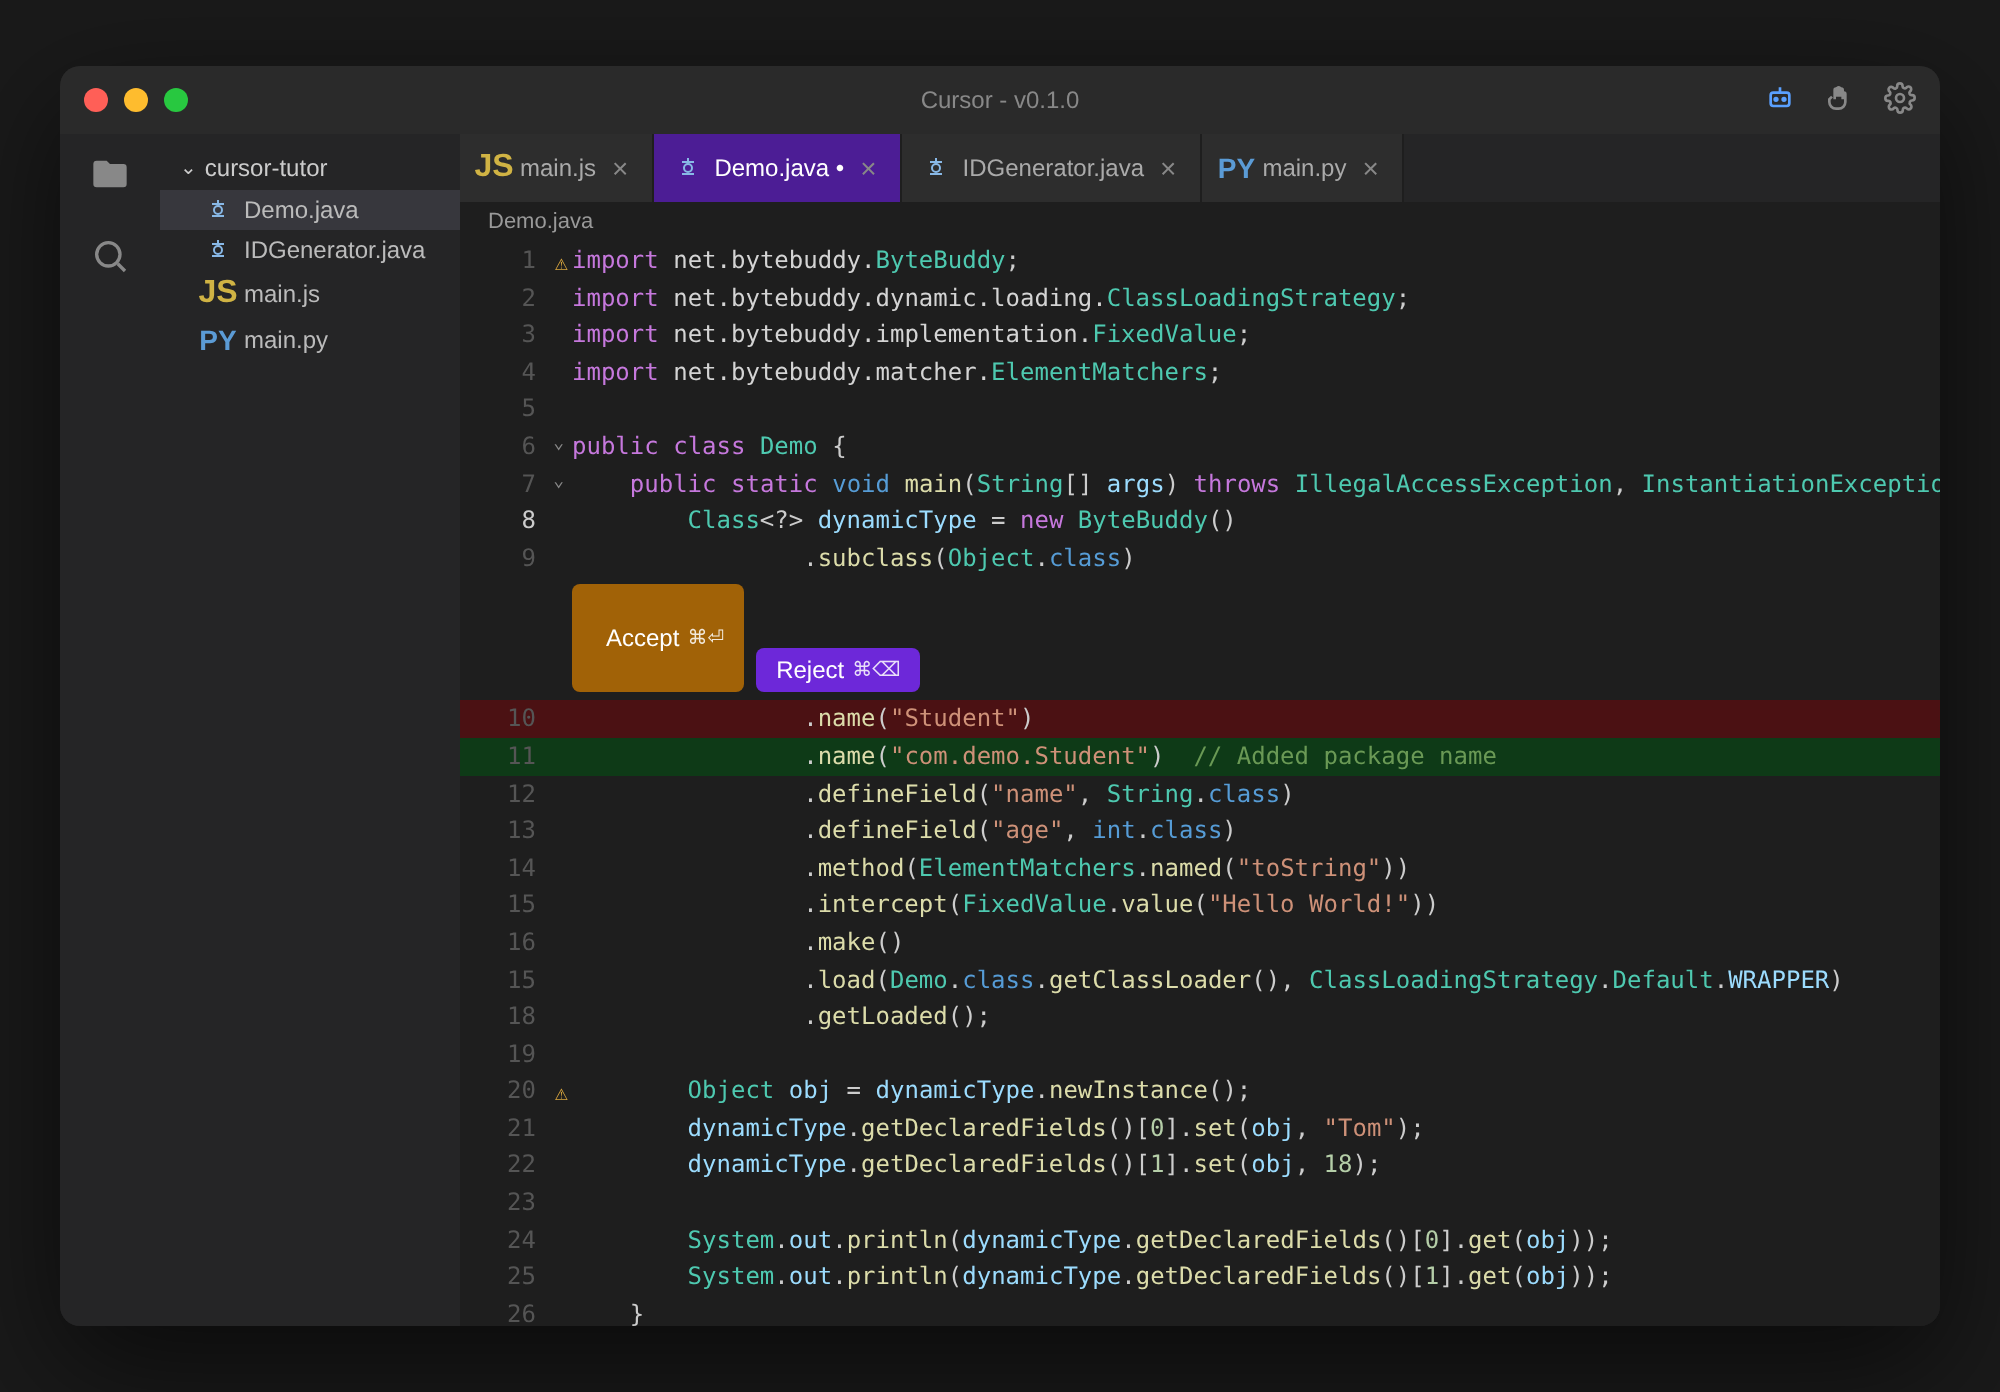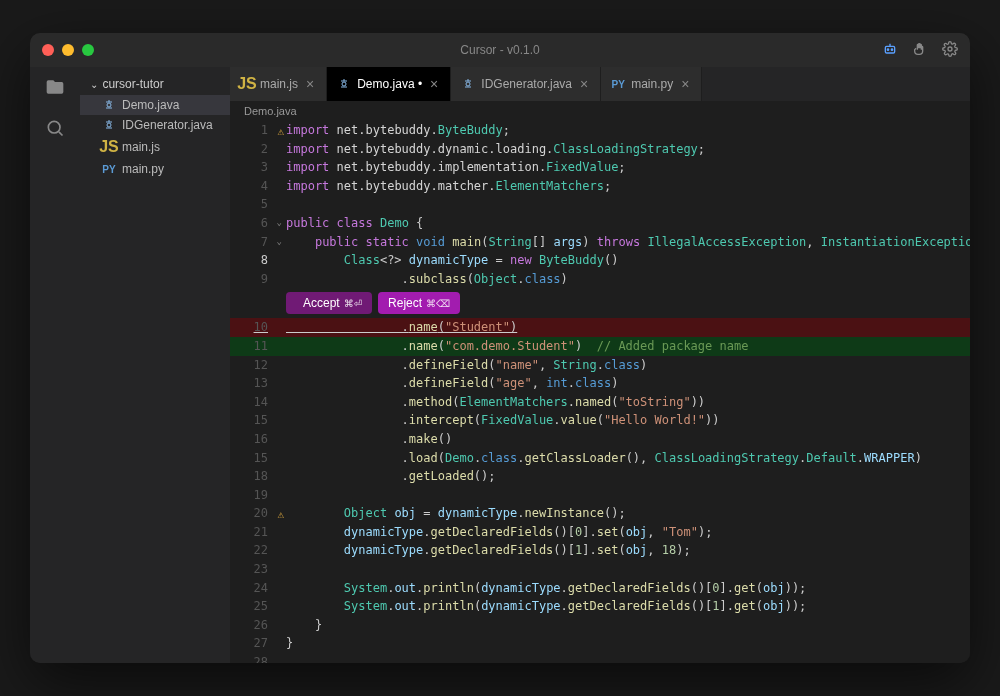--- a/index.html
+++ b/index.html
@@ -84,21 +84,21 @@
     display: flex;
     align-items: center;
     gap: 6px;
     padding: 3px 10px 3px 22px;
     cursor: pointer;
   }
   .file-item.active { background: #37373d; }
   .file-icon { width: 14px; display: inline-flex; justify-content: center; }
   .icon-js { color: #d0b344; font-size: 16px; font-weight: bold; }
   .icon-java { color: #88b8e6; }
-  .icon-py { color: #5b9bd5; font-size: 10px; font-weight: bold; }
+  .icon-py { color: #5b9bd5; font-size: 14px; font-weight: bold; }
   .editor-area {
     flex: 1;
     display: flex;
     flex-direction: column;
     background: #1e1e1e;
     min-width: 0;
   }
   .tabs {
     display: flex;
     background: #252526;
@@ -108,21 +108,21 @@
     display: flex;
     align-items: center;
     gap: 6px;
     padding: 0 10px;
     background: #2d2d2d;
     border-right: 1px solid #1e1e1e;
     color: #aaa;
     font-size: 12px;
     cursor: pointer;
   }
-  .tab.active { background: #000000; color: #fff; }
+  .tab.active { background: #4c1d95; color: #fff; }
   .tab-close { color: #888; font-size: 14px; padding: 0 2px; }
   .breadcrumb {
     padding: 4px 14px;
     font-size: 11px;
     color: #999;
     background: #1e1e1e;
   }
   .code {
     flex: 1;
     overflow: auto;
@@ -153,40 +153,40 @@
     font-size: 11px;
   }
   .fold-icon {
     position: absolute;
     right: 4px;
     top: 2px;
     color: #888;
     font-size: 9px;
   }
   .content { flex: 1; }
-  .diff-del { background: #4b1113; text-decoration: underline; }
+  .diff-del { background: #4b1113; }
   .diff-add { background: #0e3a17; }
   .diff-buttons {
     display: flex;
     gap: 6px;
     padding: 4px 0 4px 56px;
   }
   .btn {
     padding: 4px 10px;
     border-radius: 4px;
     font-size: 12px;
     color: #fff;
     border: none;
     cursor: pointer;
     display: flex;
     align-items: center;
     gap: 4px;
   }
-  .btn-accept { background: #701a75; padding-left: 17px; }
-  .btn-reject { background: #a21caf; }
+  .btn-accept { background: #a16207; padding-left: 17px; }
+  .btn-reject { background: #6d28d9; margin-top: 32px; }
   .shortcut { font-size: 10px; opacity: 0.85; }
 
   
   .kw { color: #c678dd; }        
   .kw2 { color: #569cd6; }       
   .type { color: #4ec9b0; }      
   .fn { color: #dcdcaa; }        
   .str { color: #ce9178; }       
   .num { color: #b5cea8; }       
   .cm { color: #6a9955; }

